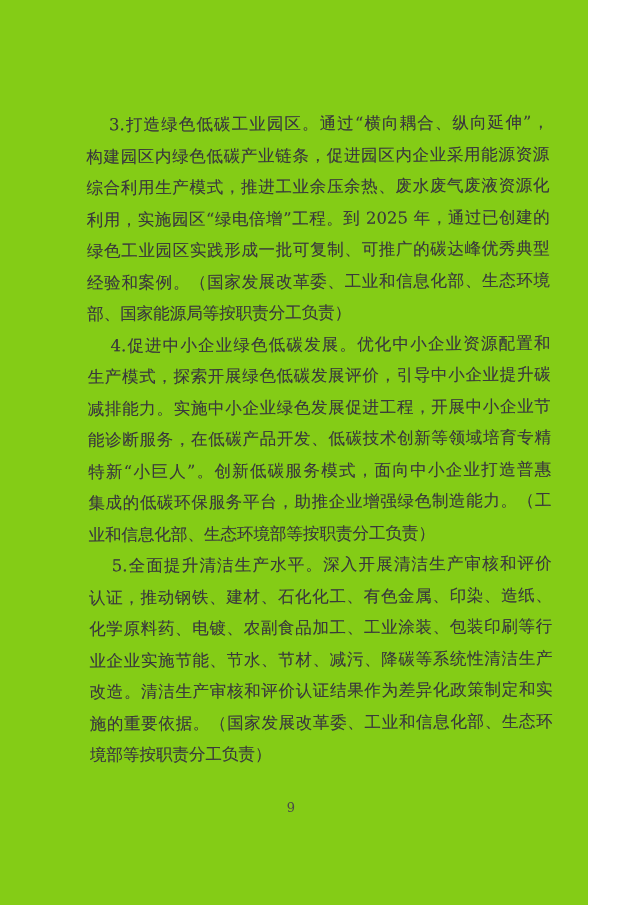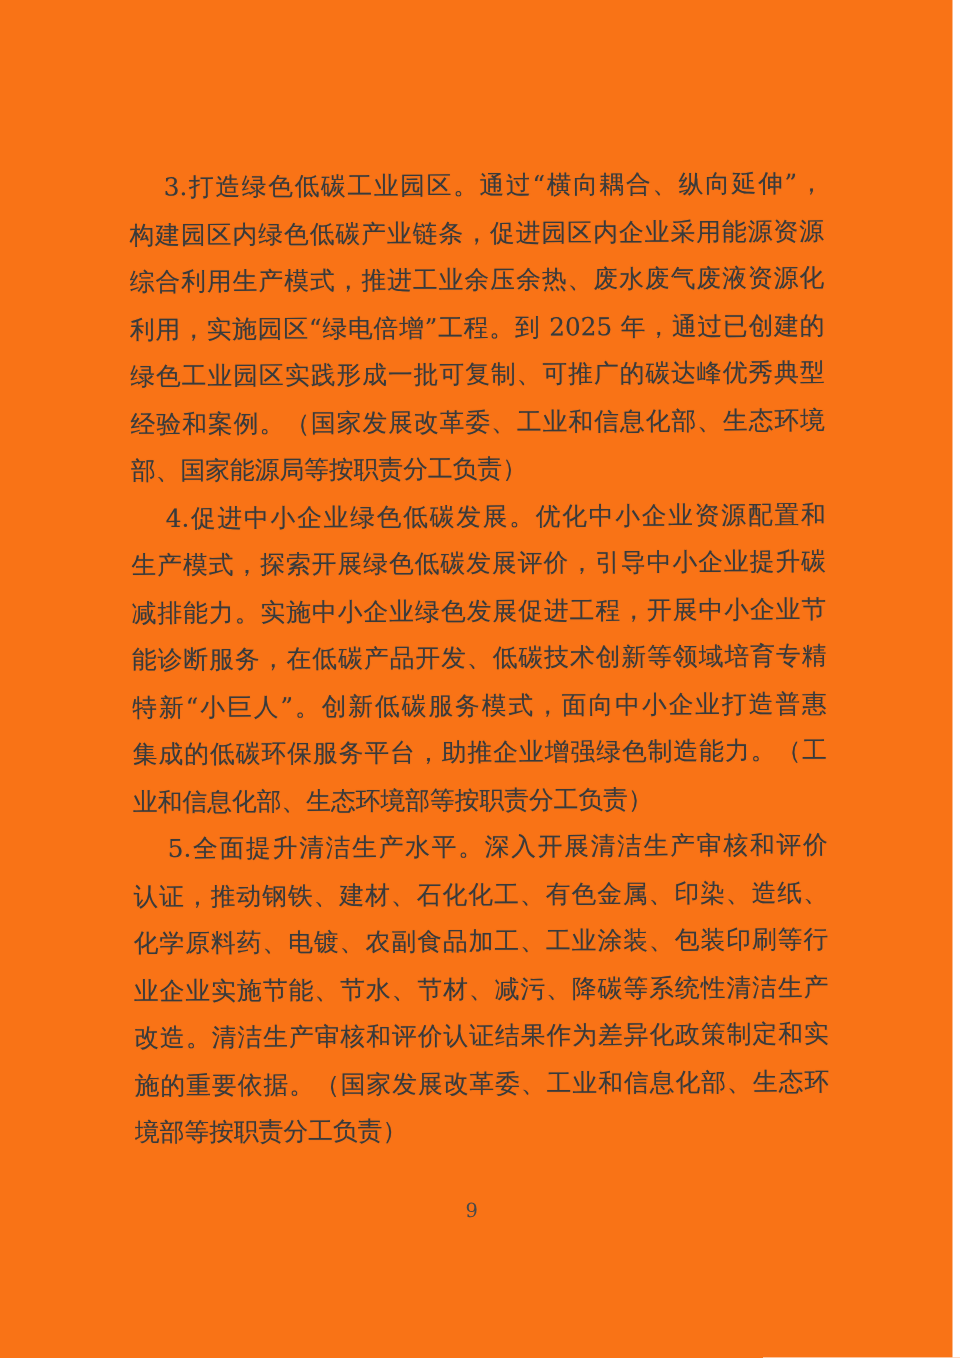--- a/index.html
+++ b/index.html
@@ -2,23 +2,23 @@
 <html><head>
 <meta charset="utf-8">
 <style>
   html, body {
     margin: 0;
     padding: 0;
     background: #ffffff;
   }
   .page {
     position: relative;
-    width: 635px;
+    width: 588px;
     height: 905px;
-    background: #f97316;
+    background: #84cc16;
     overflow: hidden;
     font-family: "DejaVu Serif", "Liberation Serif", serif;
   }
   .text-block {
     position: absolute;
     left: 88px;
     top: 108px;
     width: 463px;
     transform: rotate(-0.35deg);
     transform-origin: 50% 50%;

